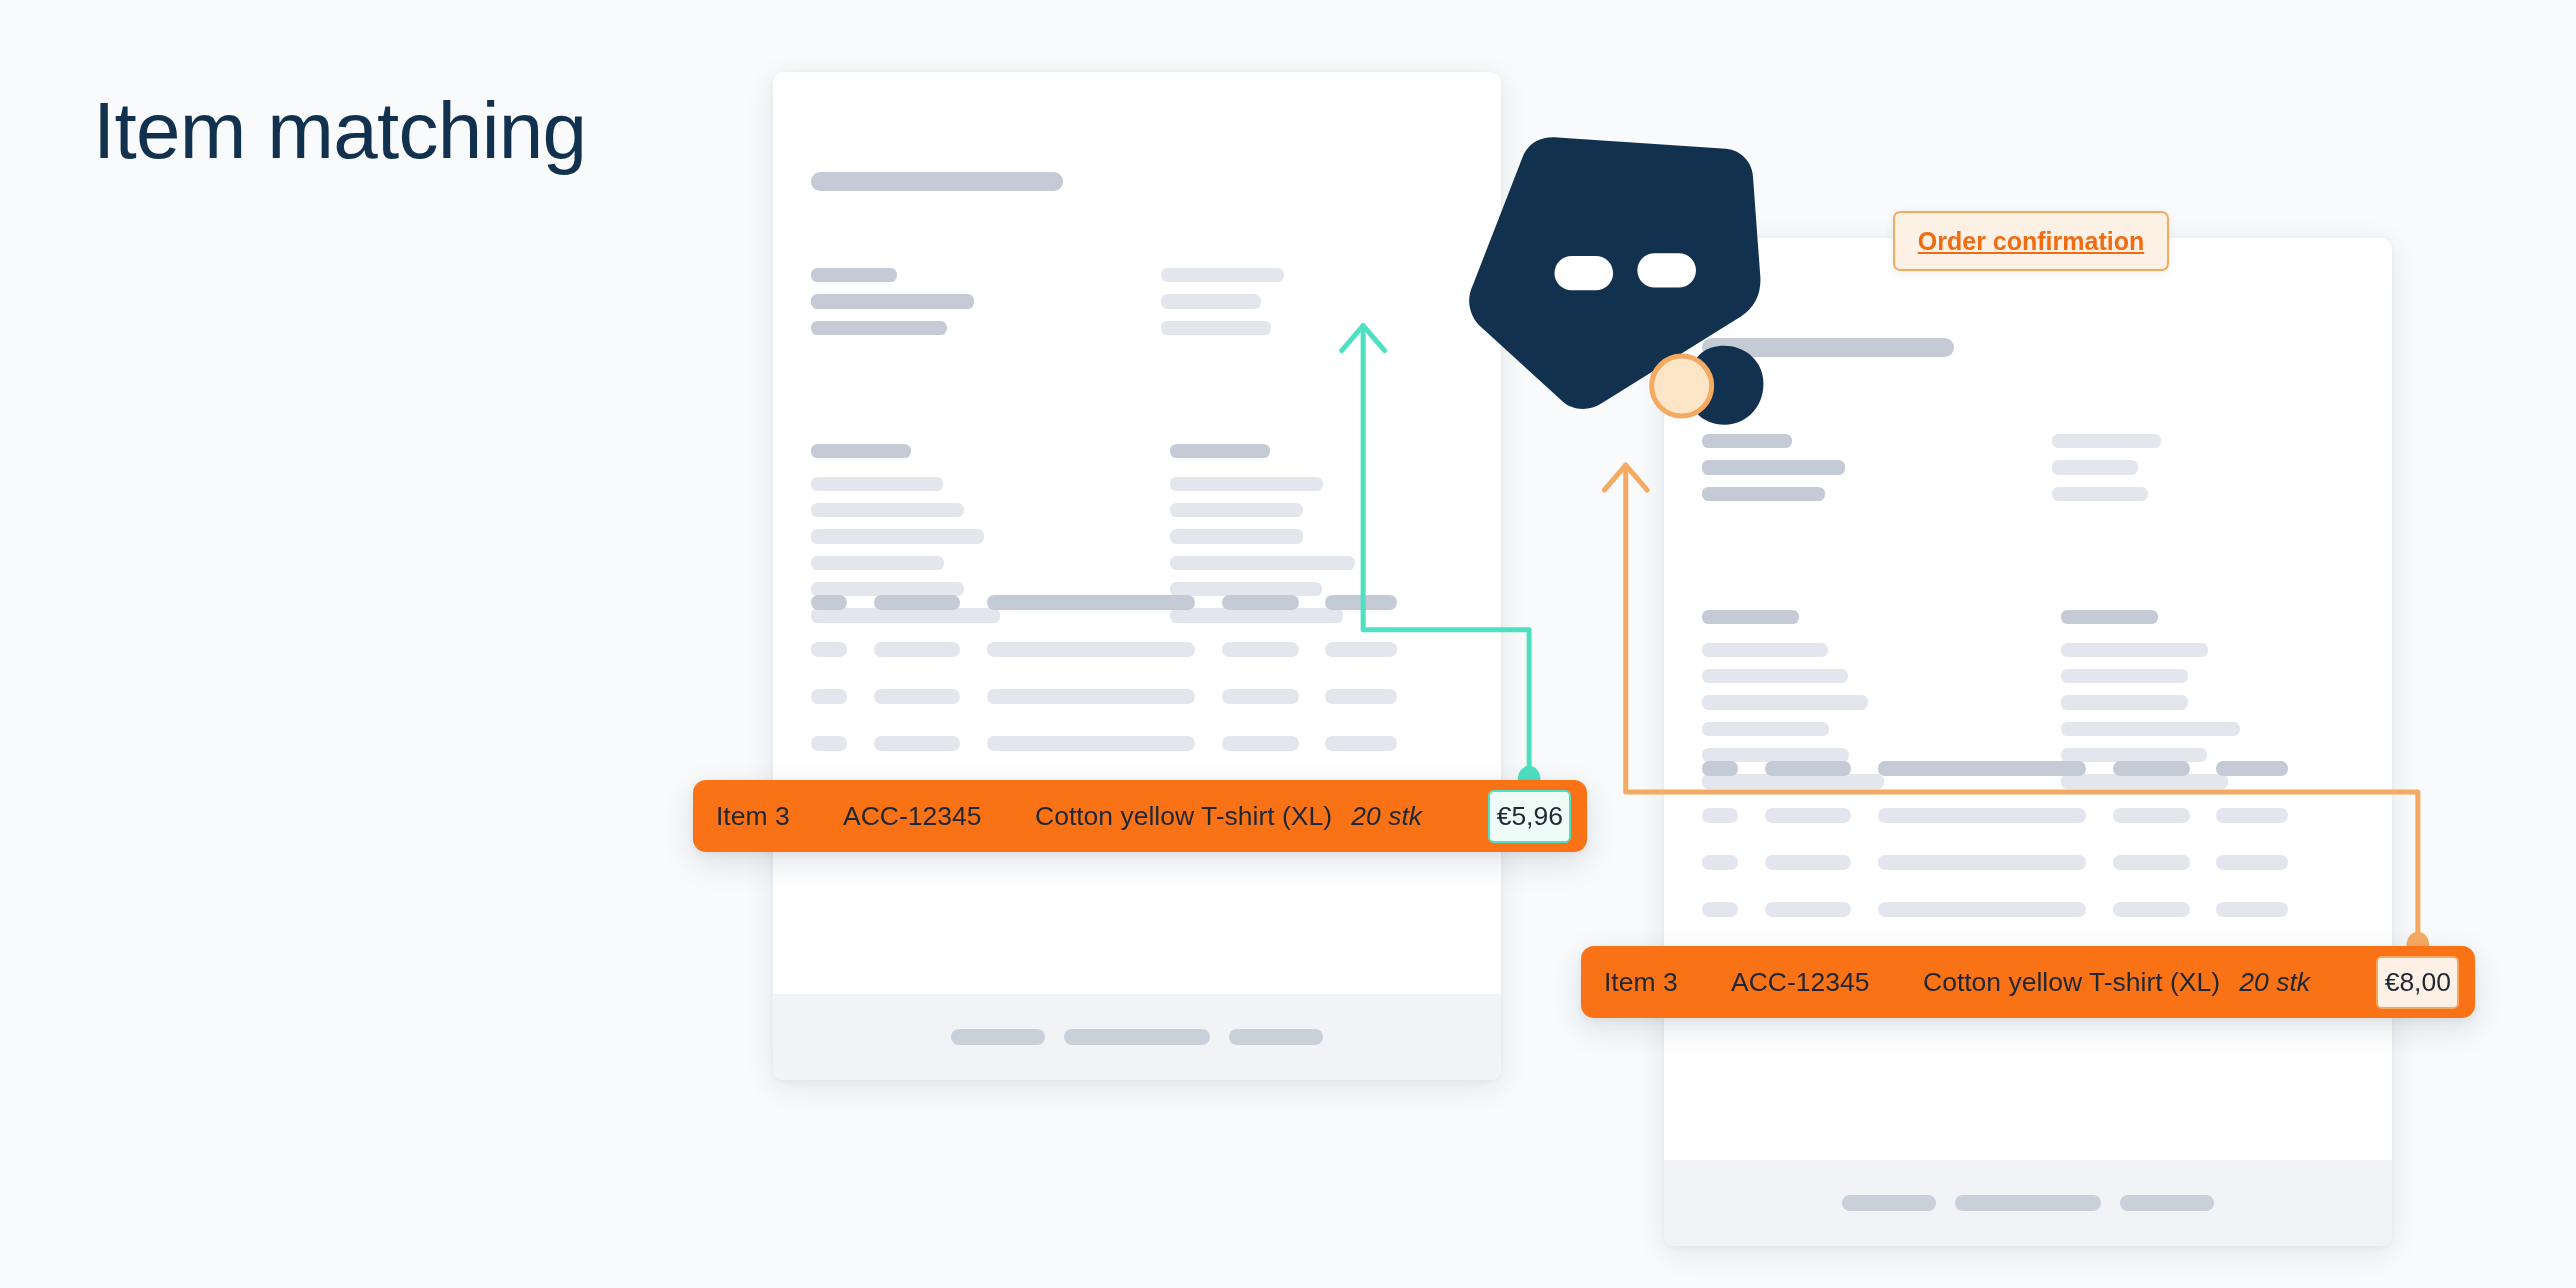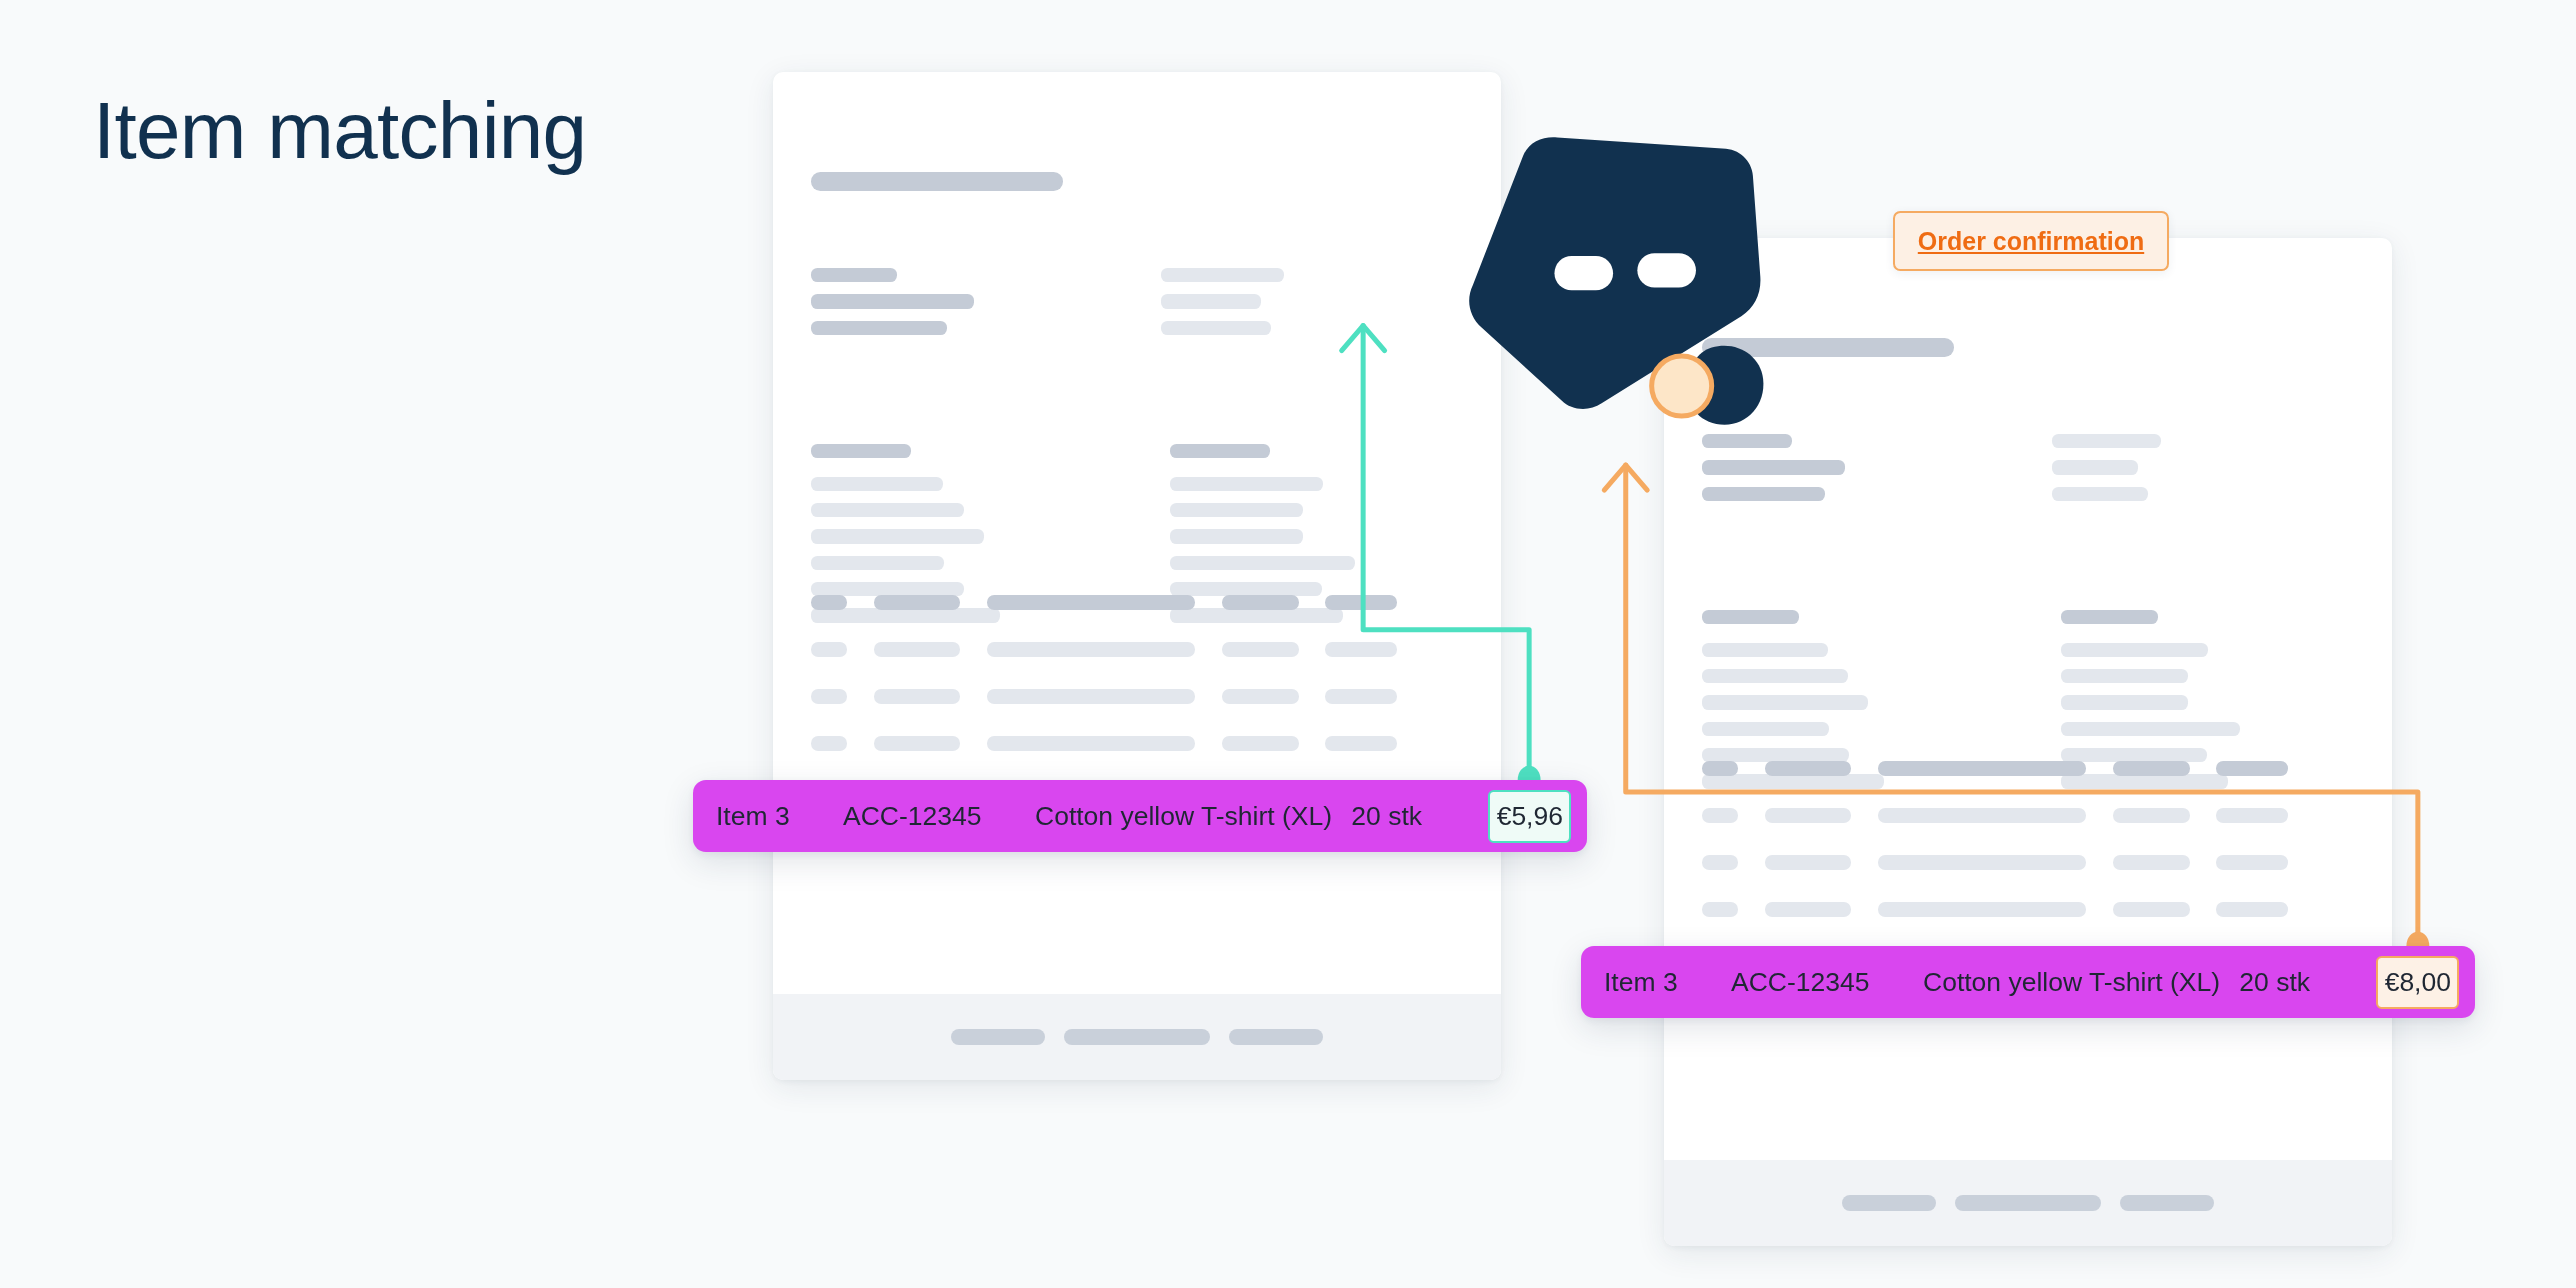--- a/index.html
+++ b/index.html
@@ -92,35 +92,35 @@
   .badge-oc{
     left:1893px;top:211px;width:272px;height:56px;
     background:#fdf0e4;border:2.1px solid #f5aa61;color:#ef6c13;
     font-size:25px;
     text-decoration:underline;
   }
 
   
   .item-card{
     position:absolute;
-    background:#d946ef;
+    background:#f97316;
     border-radius:13px;
     box-shadow:0 10px 31.5px rgba(30,50,80,.13), 0 2.1px 7.2px rgba(30,50,80,.06);
     display:flex;align-items:center;
     color:#1f2733;
     font-size:26.5px;
   }
   .item-left{left:693px;top:780px;width:894px;height:72px;}
   .item-right{left:1581px;top:946px;width:894px;height:72px;}
 
   .item-card .col{position:absolute;}
   .col-item{left:23px;}
   .col-sku{left:150px;}
   .col-desc{left:334px;margin-left:8px;}
-  .col-qty{right:165px;text-align:right;}
+  .col-qty{right:165px;text-align:right;font-style:italic;}
   .price-box{
     position:absolute;right:15.7px;
     display:flex;align-items:center;justify-content:center;
     width:79px;height:49px;border-radius:5.7px;
     font-size:26.5px;
   }
   .price-teal{background:#effbf7;border:2.1px solid #4ee0c1;color:#1f2733;}
   .price-orange{background:#fdf1e6;border:2.1px solid #f5aa61;color:#1f2733;}
 
   

